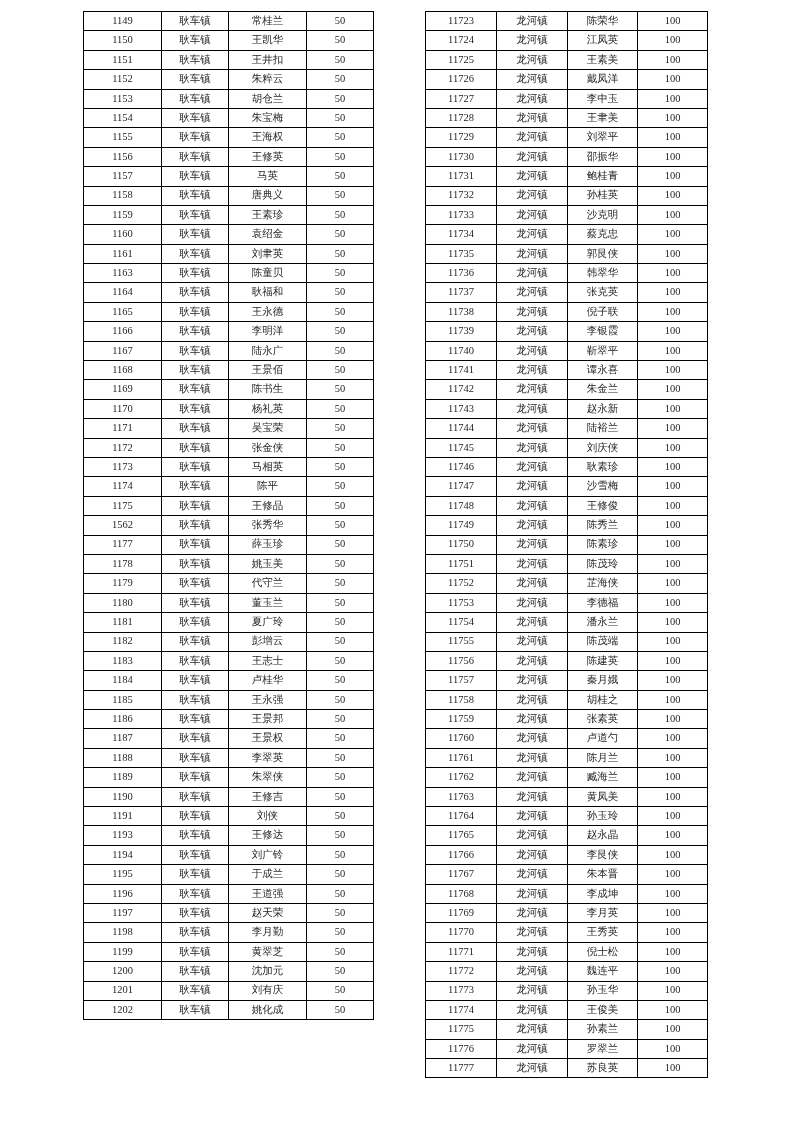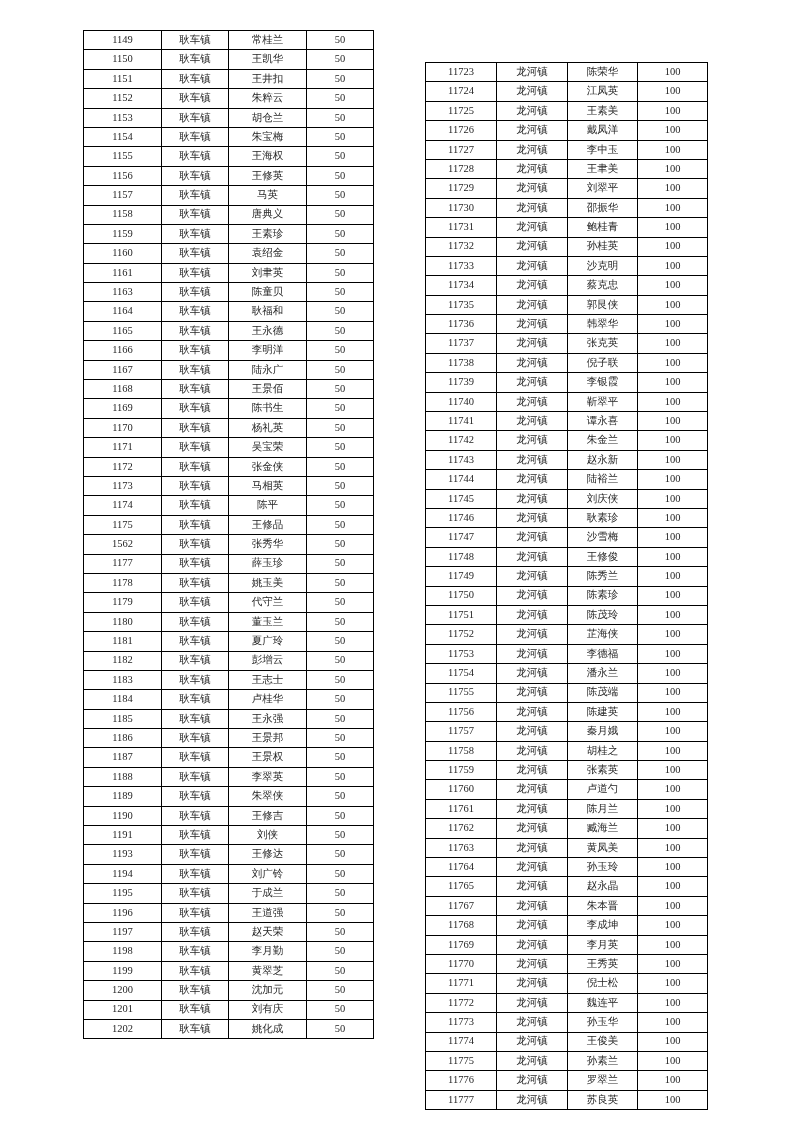--- a/index.html
+++ b/index.html
@@ -9,37 +9,37 @@
   body {
     width: 793px;
     height: 1122px;
     position: relative;
     background: #ffffff;
     font-family: "Liberation Serif", "DejaVu Serif", serif;
     color: #262626;
   }
   table.roster {
     position: absolute;
-    top: 30px;
+    top: 11px;
     border-collapse: collapse;
     table-layout: fixed;
   }
   table.roster td {
     border: 1px solid #000000;
     text-align: center;
     vertical-align: middle;
     font-size: 10.5px;
     line-height: 1;
     height: 18.4px;
     padding: 0;
     overflow: hidden;
     white-space: nowrap;
   }
   #left-table  { left: 83px;  width: 291px; }
-  #right-table { left: 425px; width: 283px; margin-top: 32px; }
+  #right-table { left: 425px; width: 283px; }
   #left-table col.c1  { width: 78px; }
   #left-table col.c2  { width: 67px; }
   #left-table col.c3  { width: 78px; }
   #left-table col.c4  { width: 67px; }
   #right-table col.c1 { width: 71px; }
   #right-table col.c2 { width: 71px; }
   #right-table col.c3 { width: 70px; }
   #right-table col.c4 { width: 70px; }
 </style>
 </head>
@@ -628,20 +628,26 @@
         <td>孙玉玲</td>
         <td>100</td>
       </tr>
       <tr>
         <td>11765</td>
         <td>龙河镇</td>
         <td>赵永晶</td>
         <td>100</td>
       </tr>
       <tr>
+        <td>11766</td>
+        <td>龙河镇</td>
+        <td>李艮侠</td>
+        <td>100</td>
+      </tr>
+      <tr>
         <td>11767</td>
         <td>龙河镇</td>
         <td>朱本晋</td>
         <td>100</td>
       </tr>
       <tr>
         <td>11768</td>
         <td>龙河镇</td>
         <td>李成坤</td>
         <td>100</td>

